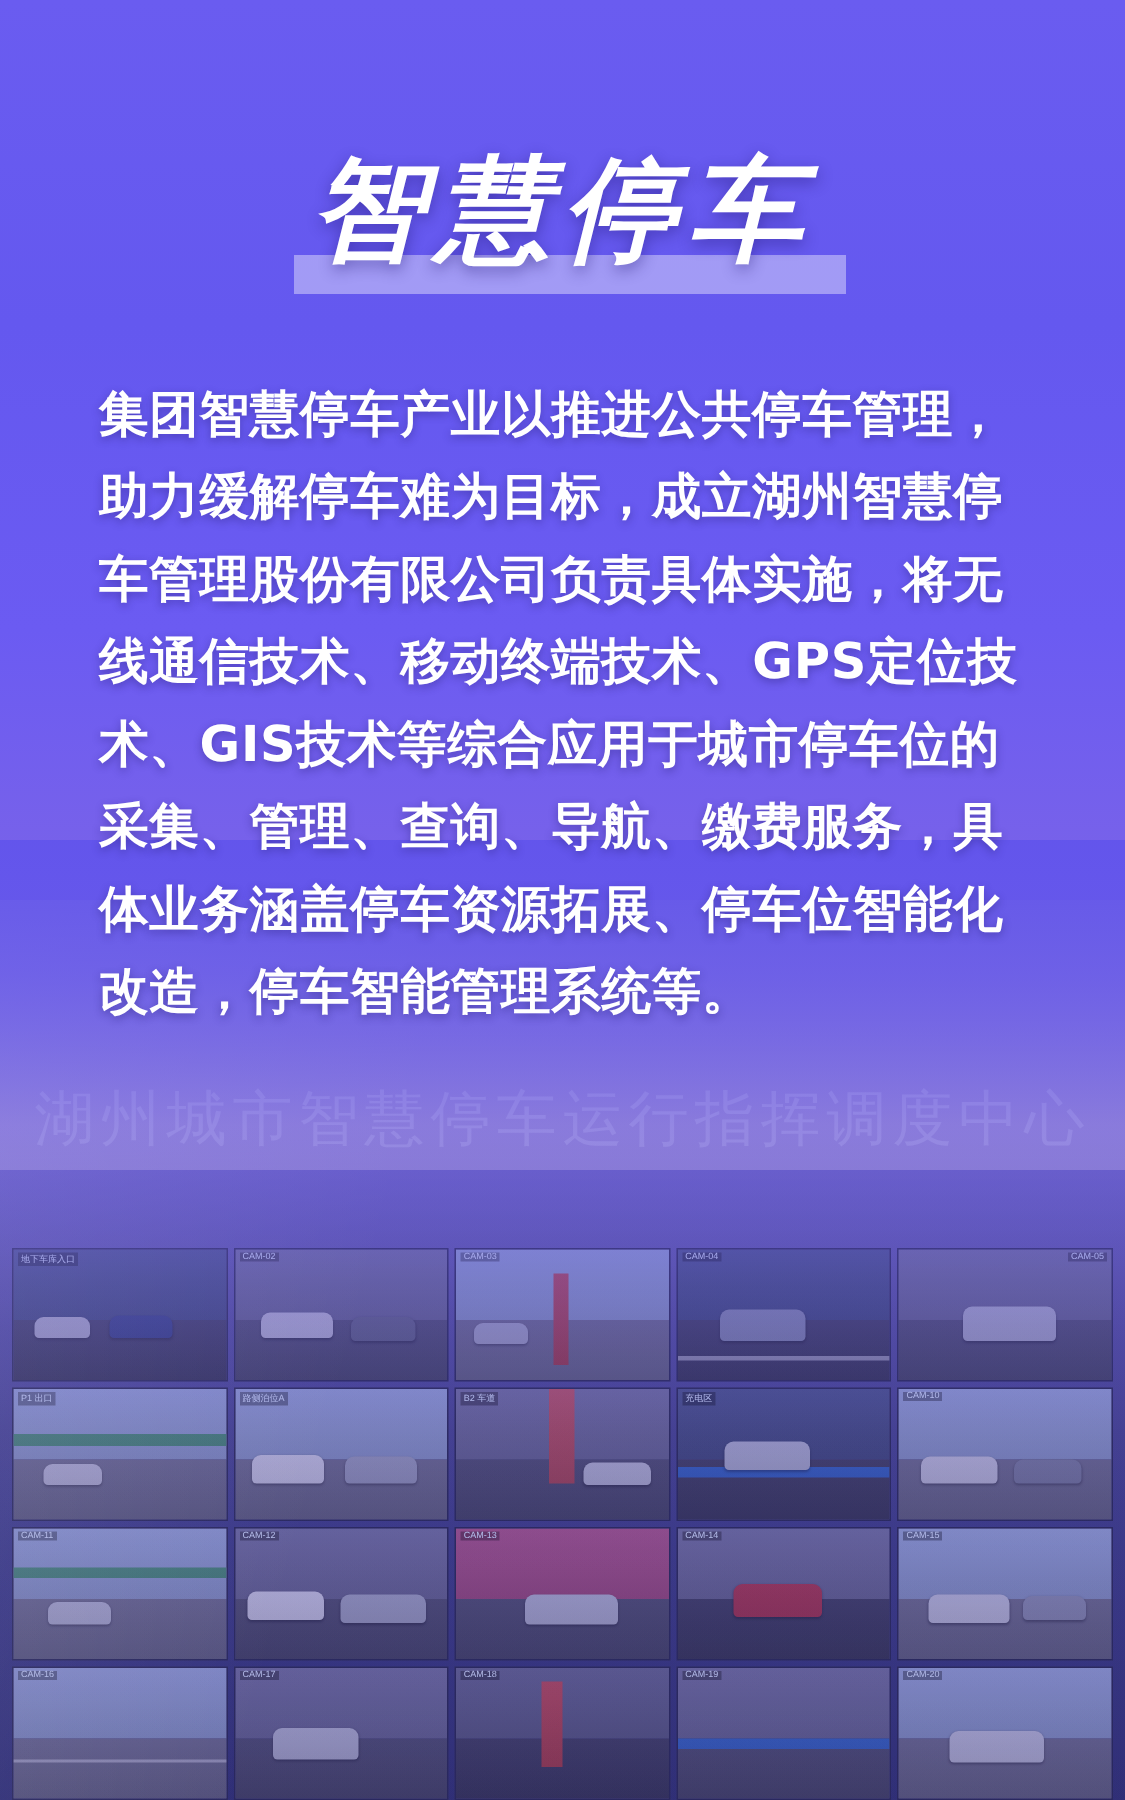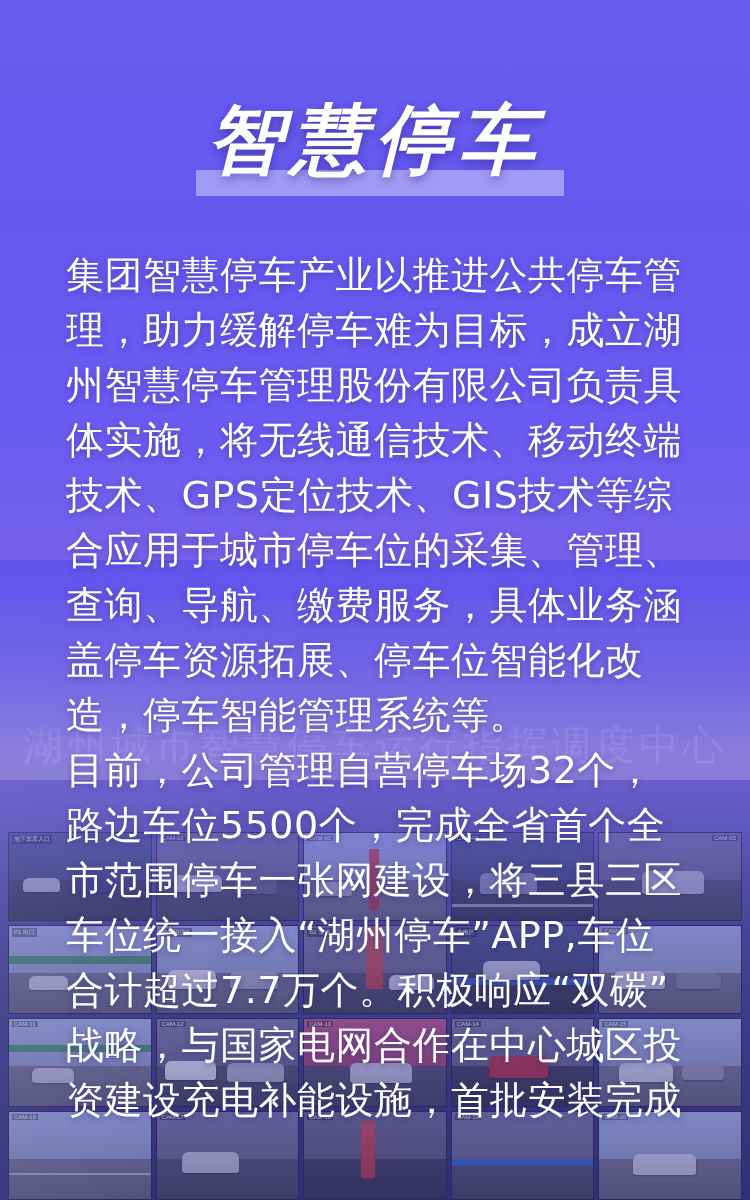--- a/index.html
+++ b/index.html
@@ -172,25 +172,26 @@
   }
 
   
   .body-copy {
     position: absolute;
     z-index: 6;
     top: 248px;
     left: 66px;
     width: 622px;
     color: #ffffff;
-    font-size: 38px;
+    font-size: 33px;
     line-height: 55px;
     letter-spacing: 0.5px;
     text-shadow: 0 2px 6px rgba(40,30,120,0.45);
     font-family: "DejaVu Sans", "Liberation Sans", sans-serif;
+    font-weight: bold;
   }
   .body-copy p {
     margin: 0;
     text-indent: 0;
   }
   .body-copy p + p { margin-top: 0; }
 </style>
 </head>
 <body>
 
@@ -346,16 +347,15 @@
 
   <div class="wash"></div>
 
   <div class="title-wrap">
     <div class="title-bar"></div>
     <div class="title">智慧停车</div>
   </div>
 
   <div class="body-copy">
     <p>集团智慧停车产业以推进公共停车管理，助力缓解停车难为目标，成立湖州智慧停车管理股份有限公司负责具体实施，将无线通信技术、移动终端技术、GPS定位技术、GIS技术等综合应用于城市停车位的采集、管理、查询、导航、缴费服务，具体业务涵盖停车资源拓展、停车位智能化改造，停车智能管理系统等。</p>
-    <p>目前，公司管理自营停车场32个，路边车位5500个，完成全省首个全市范围停车一张网建设，将三县三区车位统一接入“湖州停车”APP,车位合计超过7.7万个。积极响应“双碳”战略，与国家电网合作在中心城区投资建设充电补能设施，首批安装完成</p>
   </div>
 
 </div>
 
 </body></html>

